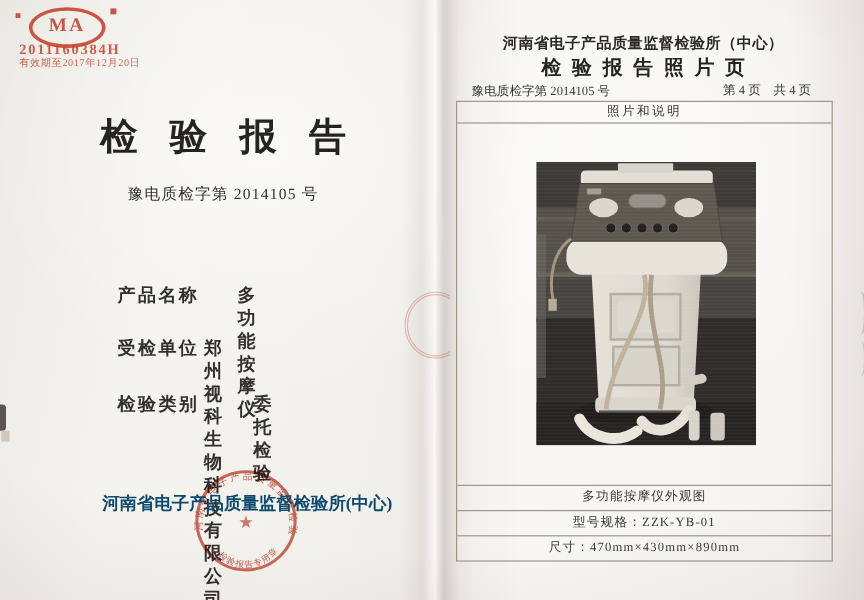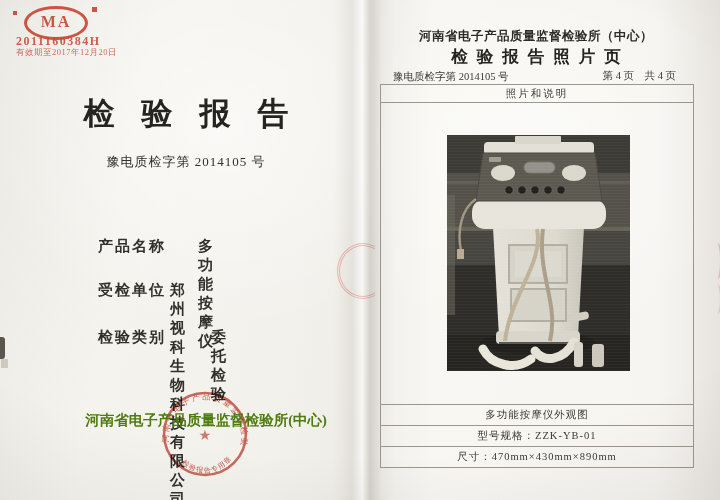--- a/index.html
+++ b/index.html
@@ -26,21 +26,21 @@
   .cma-oval::before{content:"";position:absolute;left:-14px;top:2px;width:4px;height:4px;background:#c84432;}
   .cma-oval::after{content:"";position:absolute;right:-12px;top:-2px;width:5px;height:5px;background:#c84432;}
   .cma-num{left:16px;top:35px;font-size:12px;font-weight:bold;letter-spacing:1.5px;color:#c54533;opacity:.85;}
   .cma-date{left:16px;top:48px;font-size:8.5px;color:#c54533;opacity:.8;letter-spacing:.5px;}
   .lp-title{left:0;top:98px;width:372px;text-align:center;font-size:31px;font-weight:bold;
     letter-spacing:27px;text-indent:27px;color:#262420;}
   .lp-docno{left:0;top:155px;width:372px;text-align:center;font-size:13px;letter-spacing:1px;color:#33302c;}
   .fld{position:absolute;left:98px;font-size:15px;font-weight:bold;color:#33302c;}
   .fld .lab{letter-spacing:2px;}
   .fld .val{position:absolute;top:0;}
-  .lp-footer{left:20px;top:413px;width:372px;text-align:center;font-size:14.5px;font-weight:bold;color:#4d7c0f;z-index:2;}
+  .lp-footer{left:20px;top:413px;width:372px;text-align:center;font-size:14.5px;font-weight:bold;color:#0c4a6e;z-index:2;}
   .seal{position:absolute;left:160px;top:389px;width:90px;height:90px;opacity:.82;mix-blend-mode:multiply;}
   .spine-stamp{position:absolute;left:337px;top:243px;width:46px;height:50px;
     border:3px double rgba(192,57,43,.30);border-radius:50%;clip-path:inset(0 14px 0 0);}
   .edge-mark{position:absolute;left:0;top:337px;width:5px;height:22px;background:#5a554e;border-radius:0 3px 3px 0;}
   .edge-tag{position:absolute;left:1px;top:359px;width:7px;height:9px;background:#cfc9bf;}
 
   
   .rp-org{left:380px;top:30px;width:312px;text-align:center;font-size:12.5px;font-weight:bold;
     letter-spacing:.5px;color:#2e2b27;}
   .rp-title{left:380px;top:49px;width:312px;text-align:center;font-size:16.5px;font-weight:bold;

